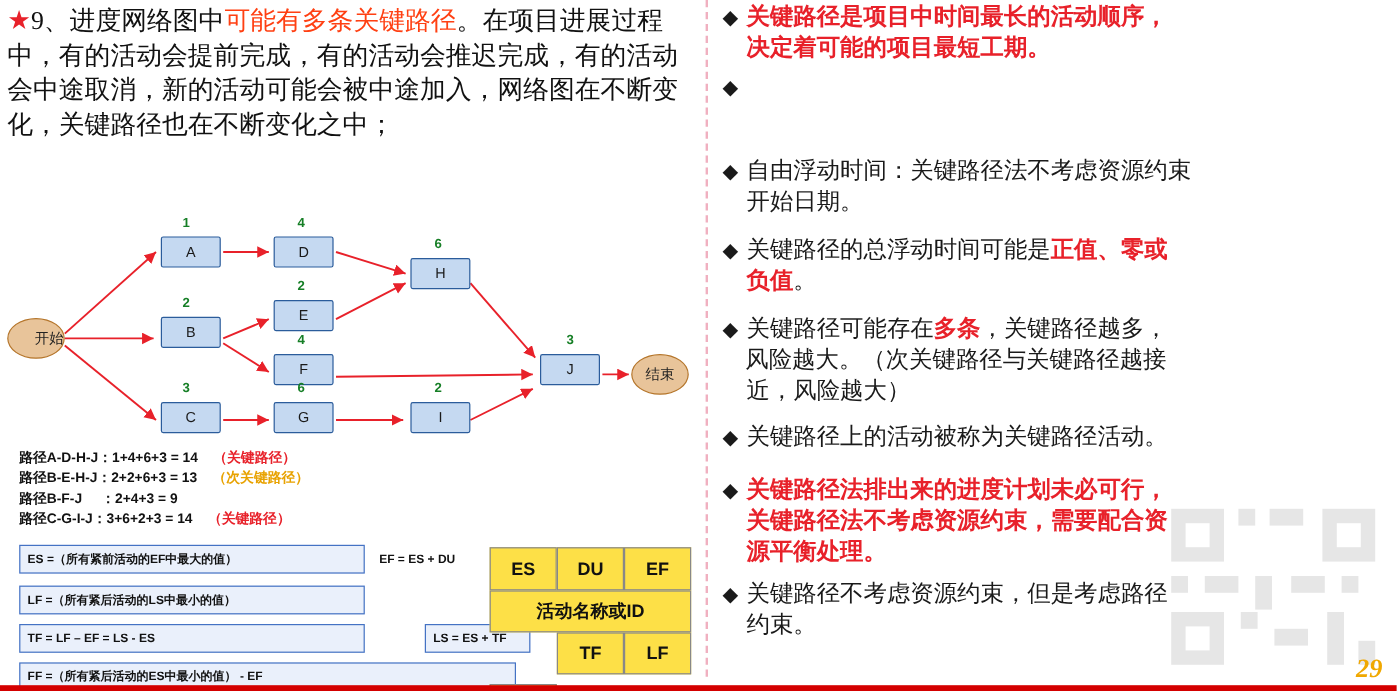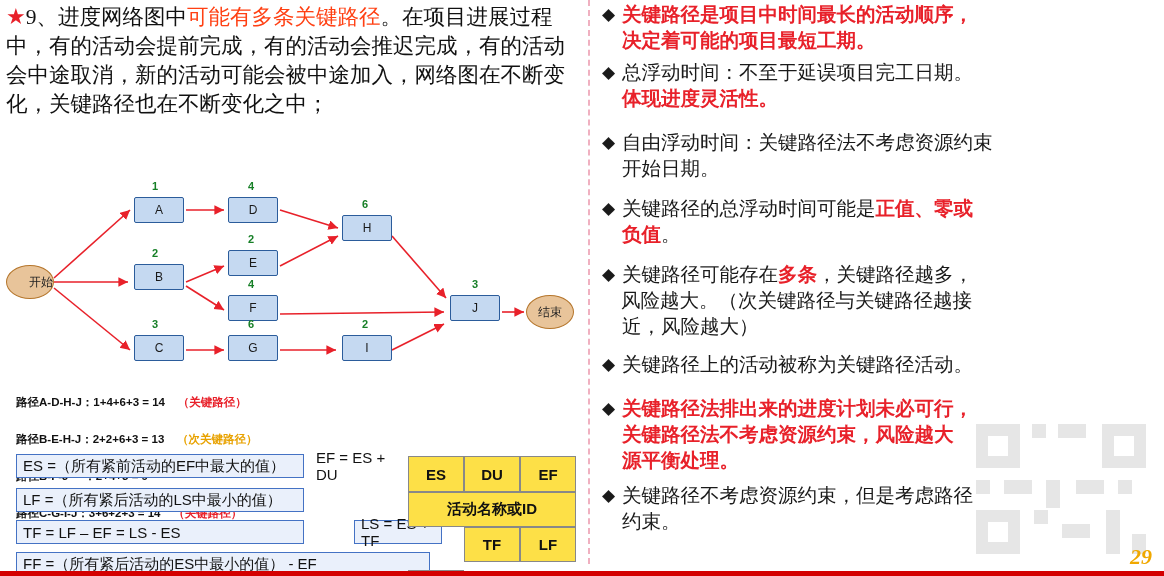--- a/index.html
+++ b/index.html
@@ -49,28 +49,28 @@
     display:flex; align-items:center; justify-content:center;
     font-size:12px; color:#222;
   }
   .dur {
     position:absolute; font-size:11px; color:#167f26; font-weight:bold;
   }
   .diagram svg { position:absolute; left:0; top:0; }
 
   
   .paths { position:absolute; left:16px; top:374px; width:340px; font-size:11.5px; line-height:17px; color:#111; font-weight:bold;}
-  .paths .row { white-space:pre;margin-top:20px; }
+  .paths .row { white-space:pre; }
   .tag-red { color:#e8212a; }
   .tag-orange { color:#e8a200; }
 
   
   .fbox {
     position:absolute; border:1.2px solid #4472c4; background:#eaf0fb;
-    font-size:15px; color:#111; font-weight:normal;
+    font-size:10px; color:#111; font-weight:bold;
     display:flex; align-items:center; padding-left:6px;
   }
 
   
   .esdu { position:absolute; left:408px; top:456px; width:168px; height:106px; }
   .esdu .cell {
     position:absolute; border:1.2px solid #888; background:#fde047;
     display:flex; align-items:center; justify-content:center;
     font-size:15px; color:#111; font-weight:bold;
   }
@@ -204,24 +204,20 @@
     <div class="bullet" style="left:6px; top:2px; width:560px;">
       <span class="dia">◆</span>
       <span class="btext red">
         <span>关键路径是项目中时间最长的活动顺序，</span><br>
         <span>决定着可能的项目最短工期。</span>
       </span>
     </div>
 
     <div class="bullet" style="left:6px; top:60px; width:560px;">
       <span class="dia">◆</span>
-      <span class="btext">
-        <span>总浮动时间：不至于延误项目完工日期。</span><br>
-        <span class="r">体现进度灵活性。</span>
-      </span>
     </div>
 
     <div class="bullet" style="left:6px; top:130px; width:560px;">
       <span class="dia">◆</span>
       <span class="btext">
         <span>自由浮动时间：关键路径法不考虑资源约束</span><br>
         <span>开始日期。</span>
       </span>
     </div>
 
@@ -244,21 +240,21 @@
 
     <div class="bullet" style="left:6px; top:352px; width:560px;">
       <span class="dia">◆</span>
       <span class="btext">关键路径上的活动被称为关键路径活动。</span>
     </div>
 
     <div class="bullet" style="left:6px; top:396px; width:560px;">
       <span class="dia">◆</span>
       <span class="btext red">
         <span>关键路径法排出来的进度计划未必可行，</span><br>
-        <span>关键路径法不考虑资源约束，风险越大</span><br>
+        <span>关键路径法不考虑资源约束，需要配合资</span><br>
         <span>源平衡处理。</span>
       </span>
     </div>
 
     <div class="bullet" style="left:6px; top:483px; width:560px;">
       <span class="dia">◆</span>
       <span class="btext">
         <span>关键路径不考虑资源约束，但是考虑路径</span><br>
         <span>约束。</span>
       </span>

